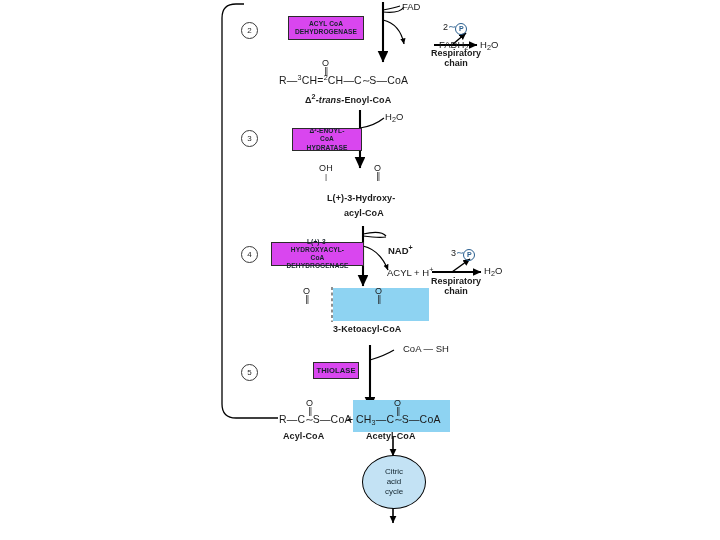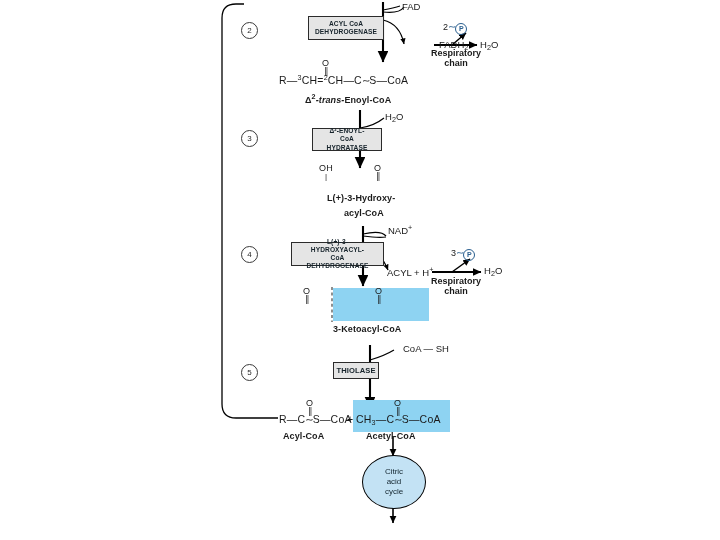--- a/index.html
+++ b/index.html
@@ -22,24 +22,24 @@
   .sup{font-size:7.2px;vertical-align:4px;}
   .locant{font-size:7.2px;vertical-align:4px;}
   
   .stepnum{
     position:absolute;width:15px;height:15px;border:1px solid #3a3a3a;border-radius:50%;
     font-size:8px;display:flex;align-items:center;justify-content:center;
     color:#2a2a2a;background:#fff;
   }
   
   .enzyme{
-    position:absolute;background:#e5e5e5;border:1px solid #2b2b2b;
+    position:absolute;background:#d946ef;border:1px solid #2b2b2b;
     font-size:6.6px;font-weight:bold;color:#16232b;
     display:flex;align-items:center;justify-content:center;text-align:center;
-    line-height:1.25;padding:1px 16px;box-sizing:border-box;letter-spacing:.1px;margin-left:20px;
+    line-height:1.25;padding:1px 16px;box-sizing:border-box;letter-spacing:.1px;
   }
   
   .hl{position:absolute;background:#8ed3f2;}
   
   .cacircle{
     position:absolute;border:1.6px solid #000;border-radius:50%;
     background:#c3e2f4;display:flex;align-items:center;justify-content:center;
     text-align:center;font-size:8px;line-height:1.25;color:#12242e;
   }
   
@@ -167,21 +167,21 @@
 
   <div class="t formula" style="left:319px;top:164px;font-size:9px;">OH</div>
   <div class="t" style="left:325px;top:173px;font-size:8px;">|</div>
   <div class="t formula" style="left:374px;top:164px;font-size:9px;">O</div>
   <div class="t" style="left:376px;top:172px;font-size:9px;letter-spacing:-1px;">∥</div>
 
 
   <div class="t cpdname" style="left:327px;top:194px;">L(+)-3-Hydroxy-</div>
   <div class="t cpdname" style="left:344px;top:209px;">acyl-CoA</div>
 
-  <div class="t cofactor" style="left:388px;top:224px;">
+  <div class="t cofactor" style="left:388px;top:244px;font-weight:bold;">
     <span>NAD</span><span class="sup">+</span>
   </div>
 
   <div class="t cofactor" style="left:387px;top:266px;">
     <span>ACYL + H</span><span class="sup">+</span>
   </div>
 
   <div class="t" style="left:451px;top:248px;font-size:9px;">
     <span>3</span><span class="tilde">∼</span><span class="pcirc">P</span>
   </div>

